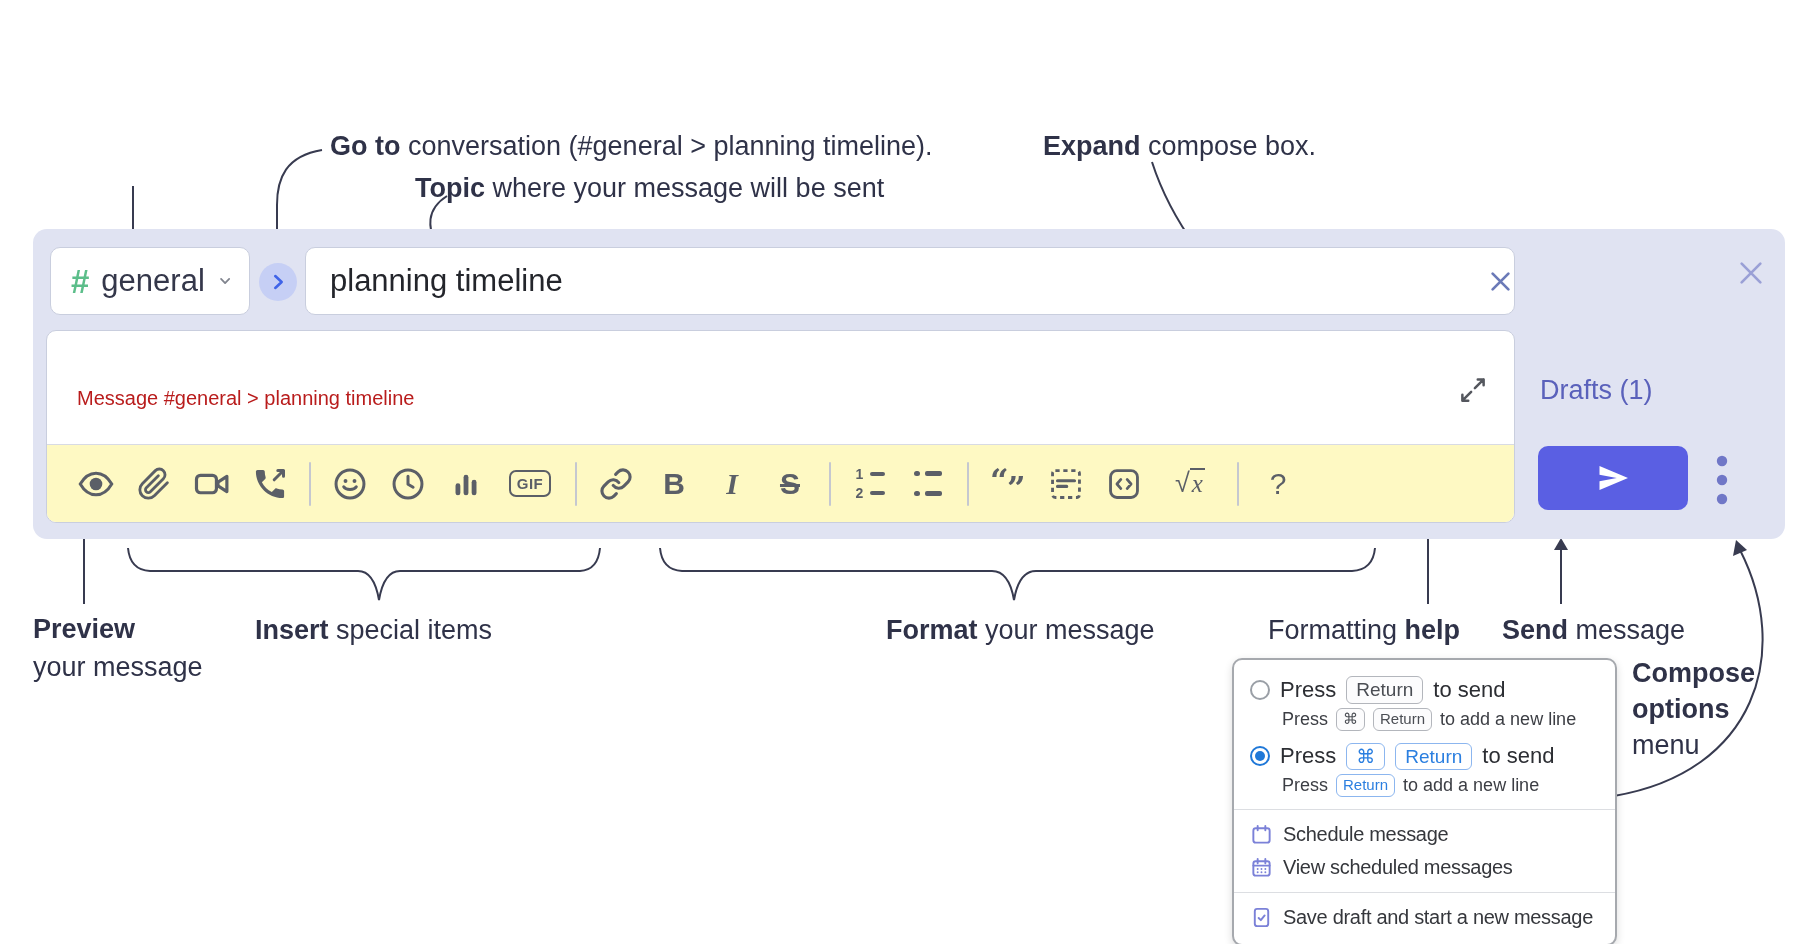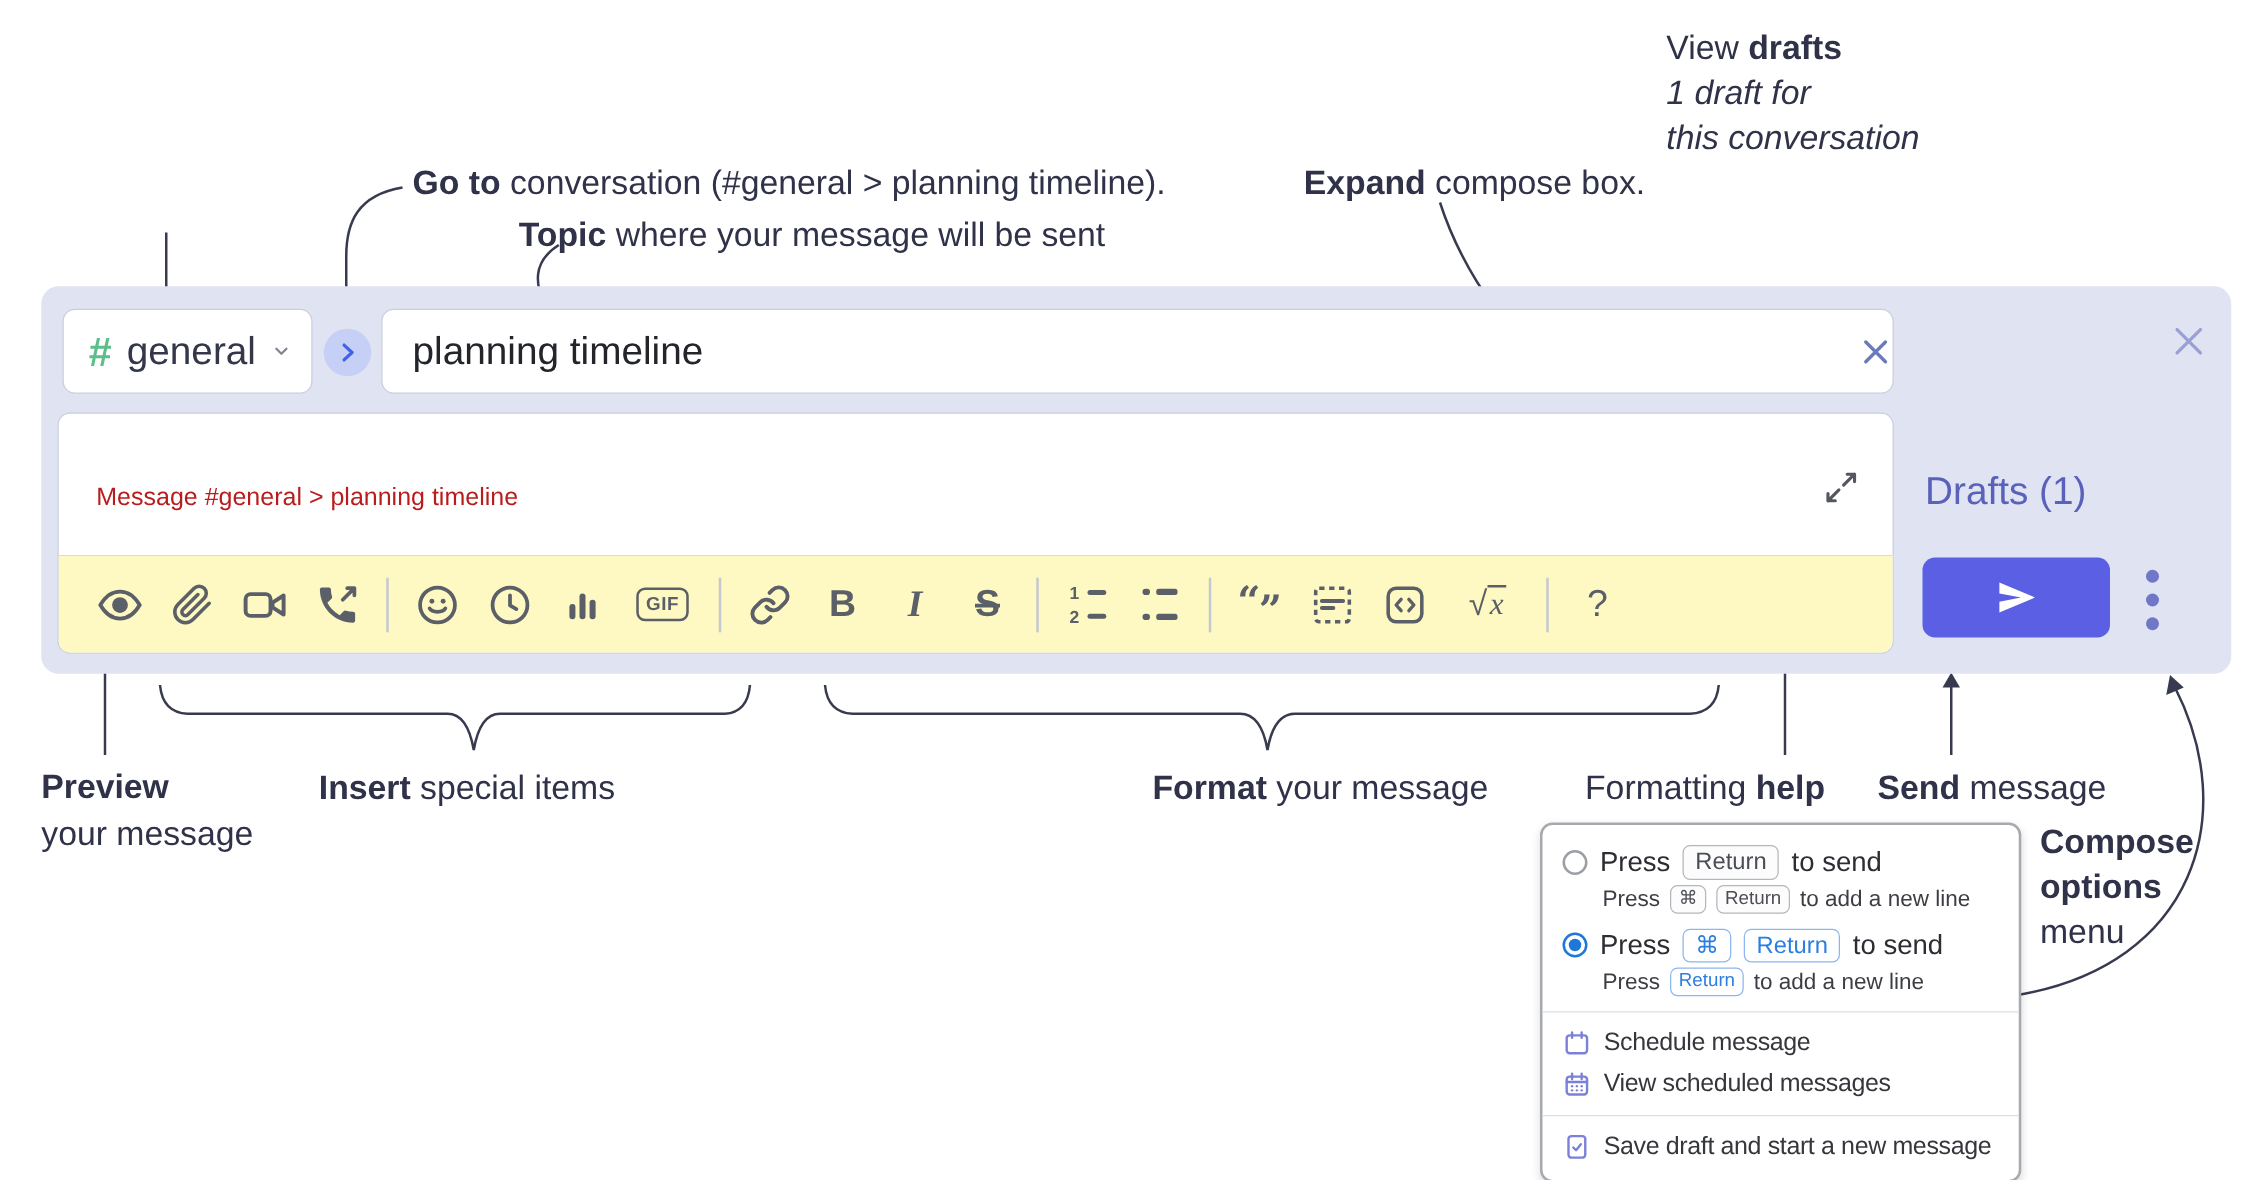--- a/index.html
+++ b/index.html
@@ -34,21 +34,21 @@
   .tb-text{font-size:30px;font-weight:700;color:#5b5f67;}
   #gif-box{border:2.5px solid #5b5f67;border-radius:7px;font-size:15px;font-weight:700;
     padding:3px 6px;color:#5b5f67;letter-spacing:.5px;}
   .ol-row,.ul-row{display:flex;align-items:center;gap:5px;height:12px;}
   .ol-num{font-size:14px;font-weight:700;line-height:1;width:9px;}
   .list-bar{width:15px;height:4.5px;background:#5b5f67;border-radius:2px;}
   .ul-dot{width:5.5px;height:5.5px;border-radius:50%;background:#5b5f67;}
   #math-icon{font-size:27px;color:#5b5f67;display:flex;align-items:flex-start;}
   #math-x{font-family:"Liberation Serif",serif;font-style:italic;border-top:2.5px solid #5b5f67;
     padding:0 2px;font-size:25px;}
-  #drafts-link{left:1507px;top:146px;font-size:31px;color:#5a61bb;cursor:pointer;}
+  #drafts-link{left:1507px;top:146px;font-size:27px;color:#5a61bb;cursor:pointer;}
   #send-button{left:1505px;top:217px;width:150px;height:64px;border-radius:10px;
     background:#5a5fe3;display:flex;align-items:center;justify-content:center;cursor:pointer;}
   #compose-options-dots{left:1677px;top:222px;width:24px;height:58px;display:flex;
     align-items:center;justify-content:center;cursor:pointer;}
   #compose-close{left:1700px;top:26px;width:36px;height:36px;display:flex;align-items:center;
     justify-content:center;cursor:pointer;}
   
   #popup{left:1232px;top:658px;width:385px;background:#fff;border:2px solid #a6a9ae;
     border-radius:10px;box-shadow:0 3px 8px rgba(0,0,0,.14);padding:14px 16px 10px;
     box-sizing:border-box;font-size:22px;color:#2c2e33;}
@@ -106,25 +106,20 @@
   </div>
 
   <div class="abs ann" style="left:415px;top:170px;">
     <span class="b">Topic</span><span> where your message will be sent</span>
   </div>
 
   <div class="abs ann" style="left:1043px;top:128px;text-align:right;">
     <span class="b">Expand</span><span> compose box.</span>
   </div>
 
-  <div class="abs ann" style="left:1333px;top:20px;">
-    <div><span>View </span><span class="b">drafts</span></div>
-    <div class="i">1 draft for</div>
-    <div class="i">this conversation</div>
-  </div>
 
   <div id="compose" class="abs">
 
     <div id="channel-pill" class="abs white-box">
       <span id="hash">#</span>
       <span id="channel-label">general</span>
       <svg width="22" height="22" viewBox="0 0 20 20">
         <polyline points="5,7.5 10,12.5 15,7.5" fill="none" stroke="#80848e" stroke-width="2.2" stroke-linecap="round" stroke-linejoin="round"></polyline>
       </svg>
     </div>
@@ -303,21 +298,21 @@
 
   <div class="abs ann" style="left:33px;top:610px;line-height:38px;">
     <div class="b">Preview</div>
     <div>your message</div>
   </div>
 
   <div class="abs ann" style="left:255px;top:612px;">
     <span class="b">Insert</span><span> special items</span>
   </div>
 
-  <div class="abs ann" style="left:886px;top:612px;margin-left:36px;">
+  <div class="abs ann" style="left:886px;top:612px;">
     <span class="b">Format</span><span> your message</span>
   </div>
 
   <div class="abs ann" style="left:1268px;top:612px;">
     <span>Formatting </span><span class="b">help</span>
   </div>
 
   <div class="abs ann" style="left:1502px;top:612px;">
     <span class="b">Send</span><span> message</span>
   </div>

